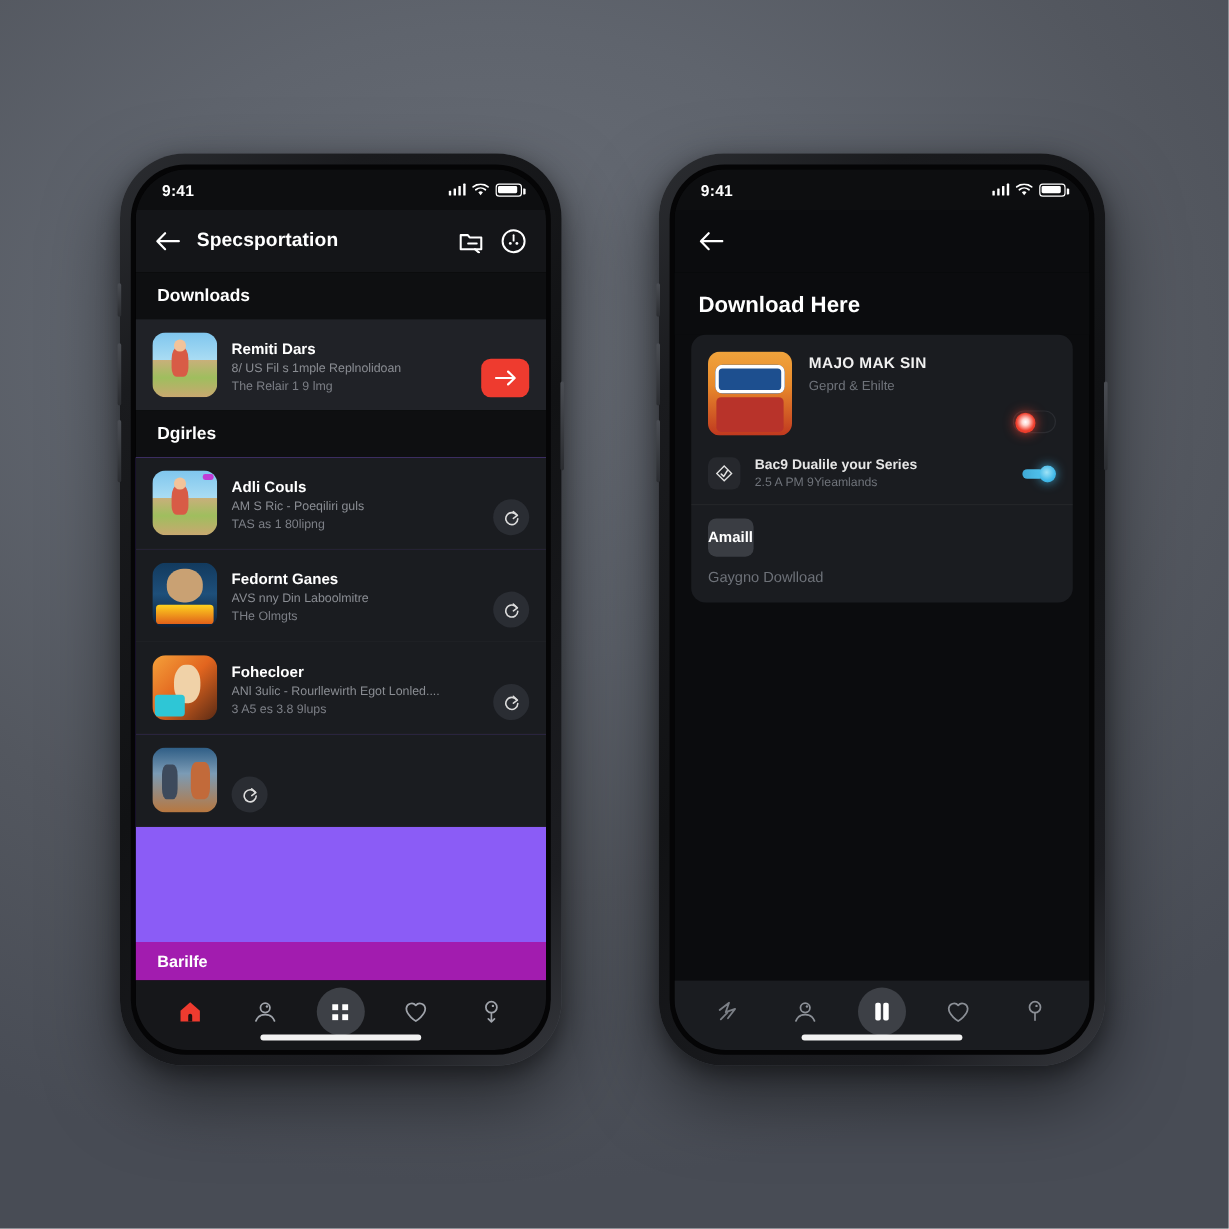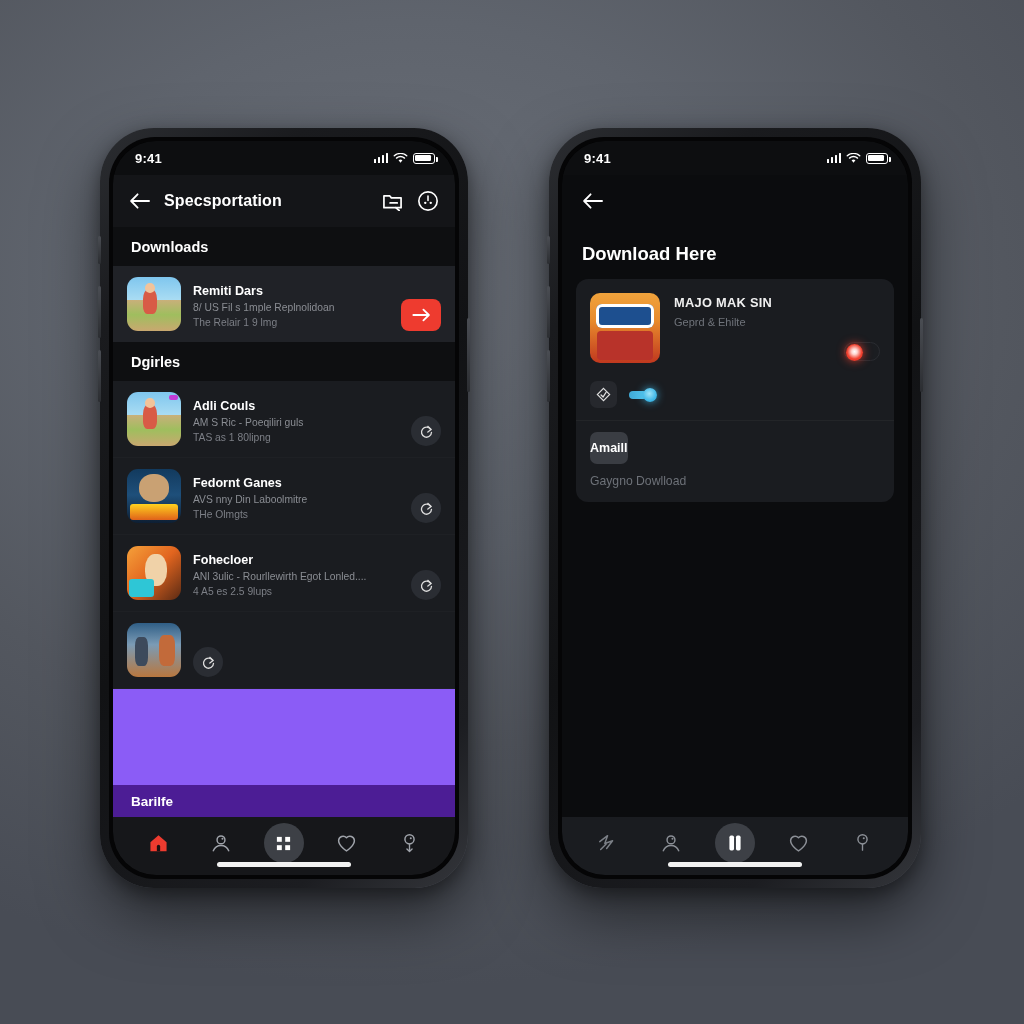--- a/index.html
+++ b/index.html
@@ -136,21 +136,21 @@
     cursor: pointer;
   }
   .action-red {
     flex: 0 0 auto; width: 40px; height: 32px; border-radius: 8px;
     background: #ee3b2f; display:flex; align-items:center; justify-content:center;
     cursor:pointer;
   }
 
   
   .footer-label {
-    background: #4c1d95; color:#fff; font-size: 13.5px; font-weight: bold;
+    background: #a21caf; color:#fff; font-size: 13.5px; font-weight: bold;
     padding: 9px 18px 8px 18px;
   }
 
   
   .tabbar {
     flex: 0 0 auto; height: 58px;
     background: #16171a;
     display: flex; align-items: center; justify-content: space-around;
     padding: 0 14px 6px 14px;
   }
@@ -353,21 +353,21 @@
             </div>
           </div>
 
           <div class="row">
             <div class="thumb">
                 <div class="art art-d"></div>
               </div>
             <div class="row-text">
               <div class="row-title">Fohecloer</div>
               <div class="row-sub">ANl 3ulic  -  Rourllewirth Egot Lonled....</div>
-              <div class="row-sub2">4 A5 es 2.5 9lups</div>
+              <div class="row-sub2">3 A5 es 3.8 9lups</div>
             </div>
             <div class="action-circle">
               <svg width="15" height="15" viewBox="0 0 18 18">
                 <path d="M14 6.5A6 6 0 1 0 15 10" stroke="#dcdcdc" stroke-width="1.6" fill="none" stroke-linecap="round"></path>
                 <path d="M10.5 2.8L14.6 6.6 10.6 9.6" stroke="#dcdcdc" stroke-width="1.6" fill="none" stroke-linecap="round" stroke-linejoin="round"></path>
               </svg>
             </div>
           </div>
 
           <div class="row">
@@ -488,20 +488,24 @@
               </div>
             </div>
 
             <div class="card-row2">
               <div class="mini-icon">
                 <svg width="15" height="15" viewBox="0 0 16 16">
                   <path d="M8 1.4L14.6 8 8 14.6 1.4 8z" stroke="#e0e0e0" stroke-width="1.2" fill="none"></path>
                   <path d="M5.4 8.6L7.6 10.6 10.8 5.6" stroke="#e0e0e0" stroke-width="1.4" fill="none" stroke-linecap="round" stroke-linejoin="round"></path>
                 </svg>
               </div>
+              <div style="flex:1;min-width:0;">
+                <div class="r2-title">Bac9 Dualile your Series</div>
+                <div class="r2-sub">2.5 A PM 9Yieamlands</div>
+              </div>
               <div class="toggle blue">
                   <span class="knob"></span>
                 </div>
             </div>
 
             <div class="card-actions">
               <div class="btn-primary">Amaill</div>
               <div class="btn-ghost">Gaygno Dowlload</div>
             </div>
           </div>

